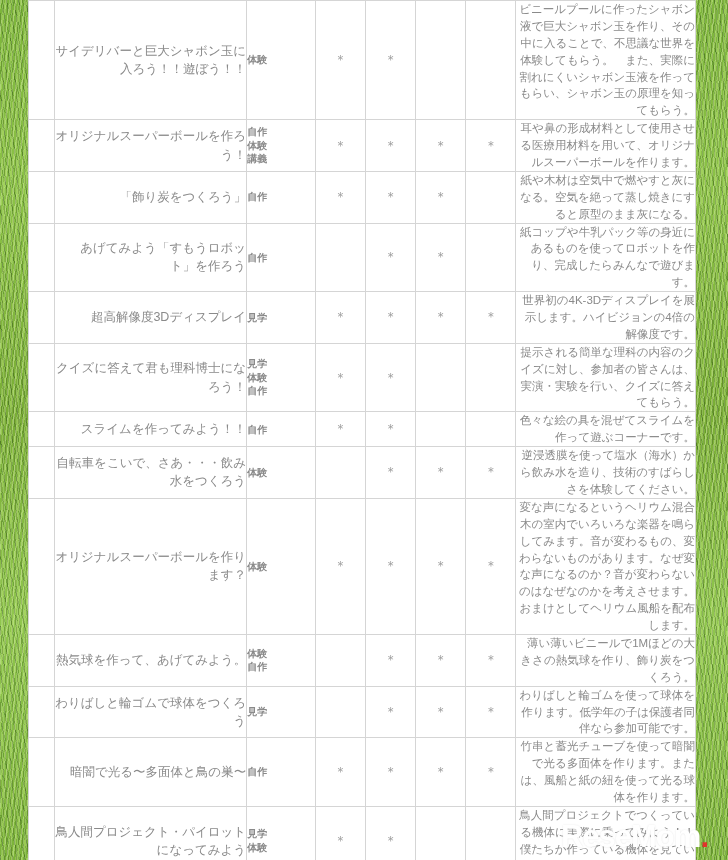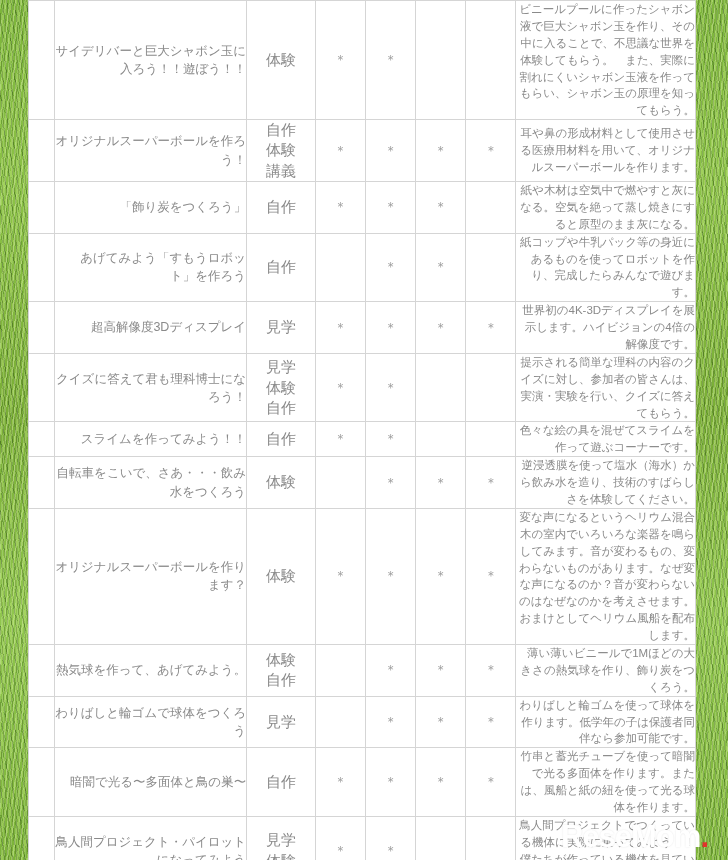--- a/index.html
+++ b/index.html
@@ -73,24 +73,25 @@
   td.title {
     color: #8a8a8a;
     font-size: 12.5px;
     line-height: 1.45;
     padding: 3px 6px 3px 7px;
     text-align: right;
     word-break: break-all;
   }
   td.cat {
     color: #8a8a8a;
-    font-size: 15px;
+    font-size: 10px;
     line-height: 1.35;
-    text-align: center;
+    text-align: left;
     white-space: pre-line;
+    font-weight: bold;
   }
   td.ast {
     color: #9c9c9c;
     font-size: 13px;
     text-align: center;
     vertical-align: middle;
   }
   td.desc {
     color: #8a8a8a;
     font-size: 11.5px;

